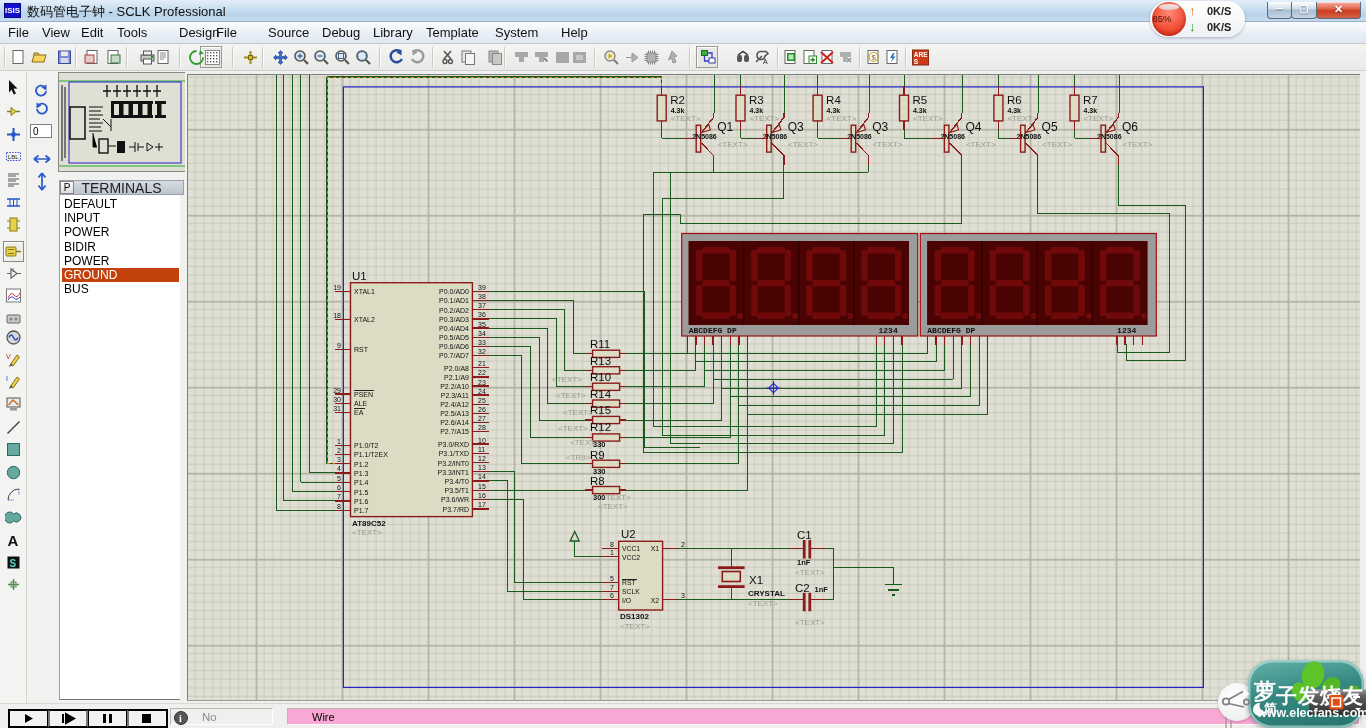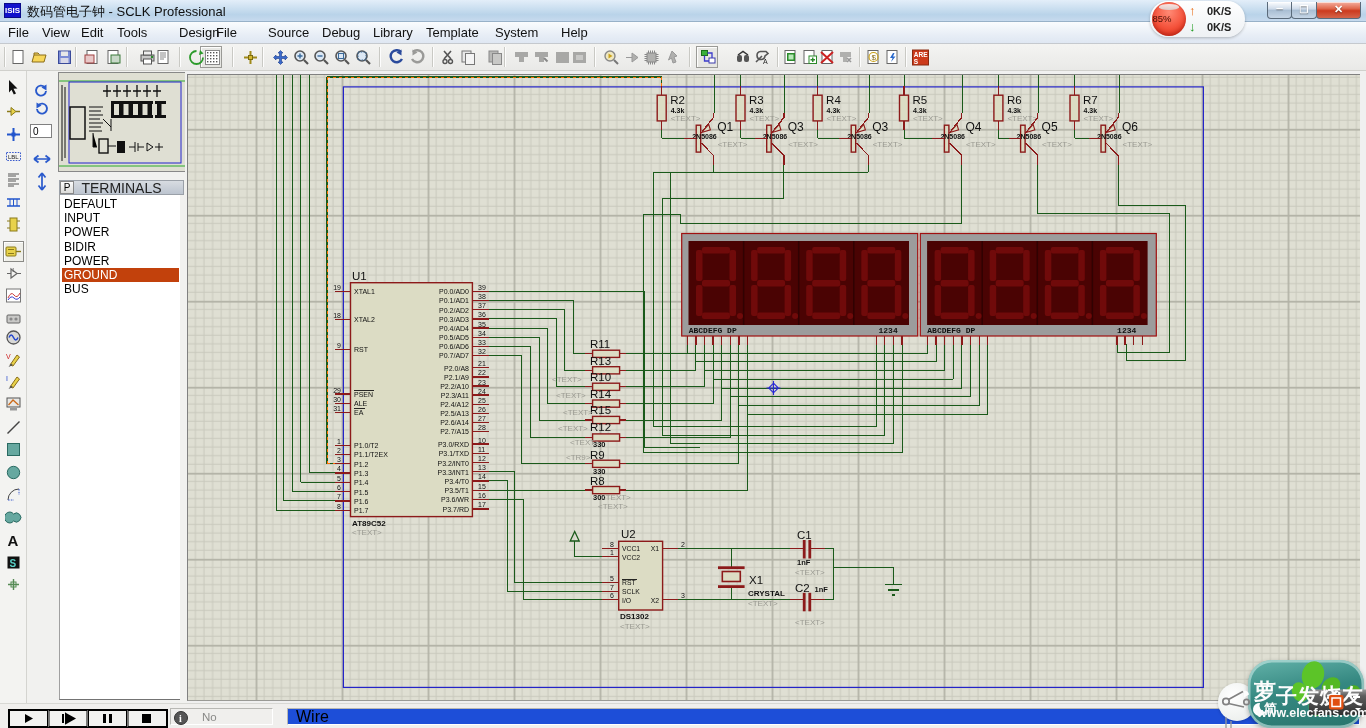--- a/index.html
+++ b/index.html
@@ -25,21 +25,21 @@
 #numbox{left:30px;top:124px;width:22px;height:14px;background:#fff;border:1px solid #808080;font-size:10px;line-height:13px;padding-left:2px}
 #thead{left:59px;top:180px;width:125px;height:15px;background:linear-gradient(180deg,#d8dce2,#bcc4cf);border:1px solid #9aa0a8;font-size:14px;color:#222;text-align:center;line-height:14px}
 #pbtn{left:60px;top:181px;width:14px;height:13px;background:linear-gradient(180deg,#fcfcfc,#dcdcda);border:1px solid #888;font-size:10px;text-align:center;line-height:12px}
 #tlist{left:59px;top:195px;width:121px;height:505px;background:#fff;border-left:1px solid #a0a0a0;border-bottom:1px solid #737373}
 .li{position:absolute;left:2px;width:117px;height:14px;font-size:12px;color:#000;padding-left:2px}
 #ground{background:#c2410c;color:#fff}
 #canvas{left:188px;top:75px;width:1172px;height:625px}
 #cbord{left:187px;top:74px;width:1174px;height:627px;border-top:1px solid #808080;border-left:1px solid #808080;border-bottom:1px solid #9a9a96}
 #statusbar{left:0;top:703px;width:1366px;height:25px;background:#f0efed;border-top:1px solid #d8d8d4}
 #nomsg{left:170px;top:4px;width:103px;height:17px;border:1px solid #b8b8b4;border-right-color:#fff;border-bottom-color:#fff;color:#8a8a88;font-size:11.5px;line-height:16px}
-#wirep{left:287px;top:4px;width:1073px;height:17px;border:1px solid #b8b8b4;border-right-color:#fff;border-bottom-color:#fff;font-size:16px;line-height:16px;color:#000;padding-left:8px;background:#1d4ed8}
+#wirep{left:287px;top:4px;width:1073px;height:17px;border:1px solid #b8b8b4;border-right-color:#fff;border-bottom-color:#fff;font-size:11px;line-height:16px;color:#000;padding-left:24px;background:#f9a8d4}
 #speedw{left:1150px;top:1px;width:95px;height:36px;background:linear-gradient(180deg,#ffffff,#eef1f4);border-radius:18px;box-shadow:0 1px 3px rgba(0,0,0,.25)}
 #ball{position:absolute;left:2px;top:1px;width:34px;height:34px;border-radius:50%;background:radial-gradient(circle at 50% 30%,#ff8a75,#f4513a 55%,#d92c12);box-shadow:inset 0 -2px 4px rgba(120,0,0,.4)}
 #ballcap{position:absolute;left:7px;top:2px;width:20px;height:5.5px;border-radius:50%;background:linear-gradient(180deg,#fafafa,#d8d8d8);opacity:.85}
 #ballt{position:absolute;left:0;top:11px;width:20px;text-align:center;font-size:9.5px;color:#4a1005}
 .spdt{position:absolute;font-size:11px;font-weight:bold;color:#222}
 #wm{left:1248px;top:660px;width:116px;height:68px;border-radius:24px;background:linear-gradient(170deg,#64b3aa,#358881 45%,#27746c);box-shadow:inset 0 0 0 2.5px rgba(200,232,228,.6),0 2px 5px rgba(0,0,0,.3)}
 #wmc{left:1218px;top:683px;width:38px;height:38px;border-radius:50%;background:radial-gradient(circle at 40% 35%,#ffffff,#eef1ef 70%,#d8dedb);box-shadow:0 1px 3px rgba(0,0,0,.2)}
 </style></head><body>
 <div id="root">
 <div class="abs" id="titlebar"></div>

